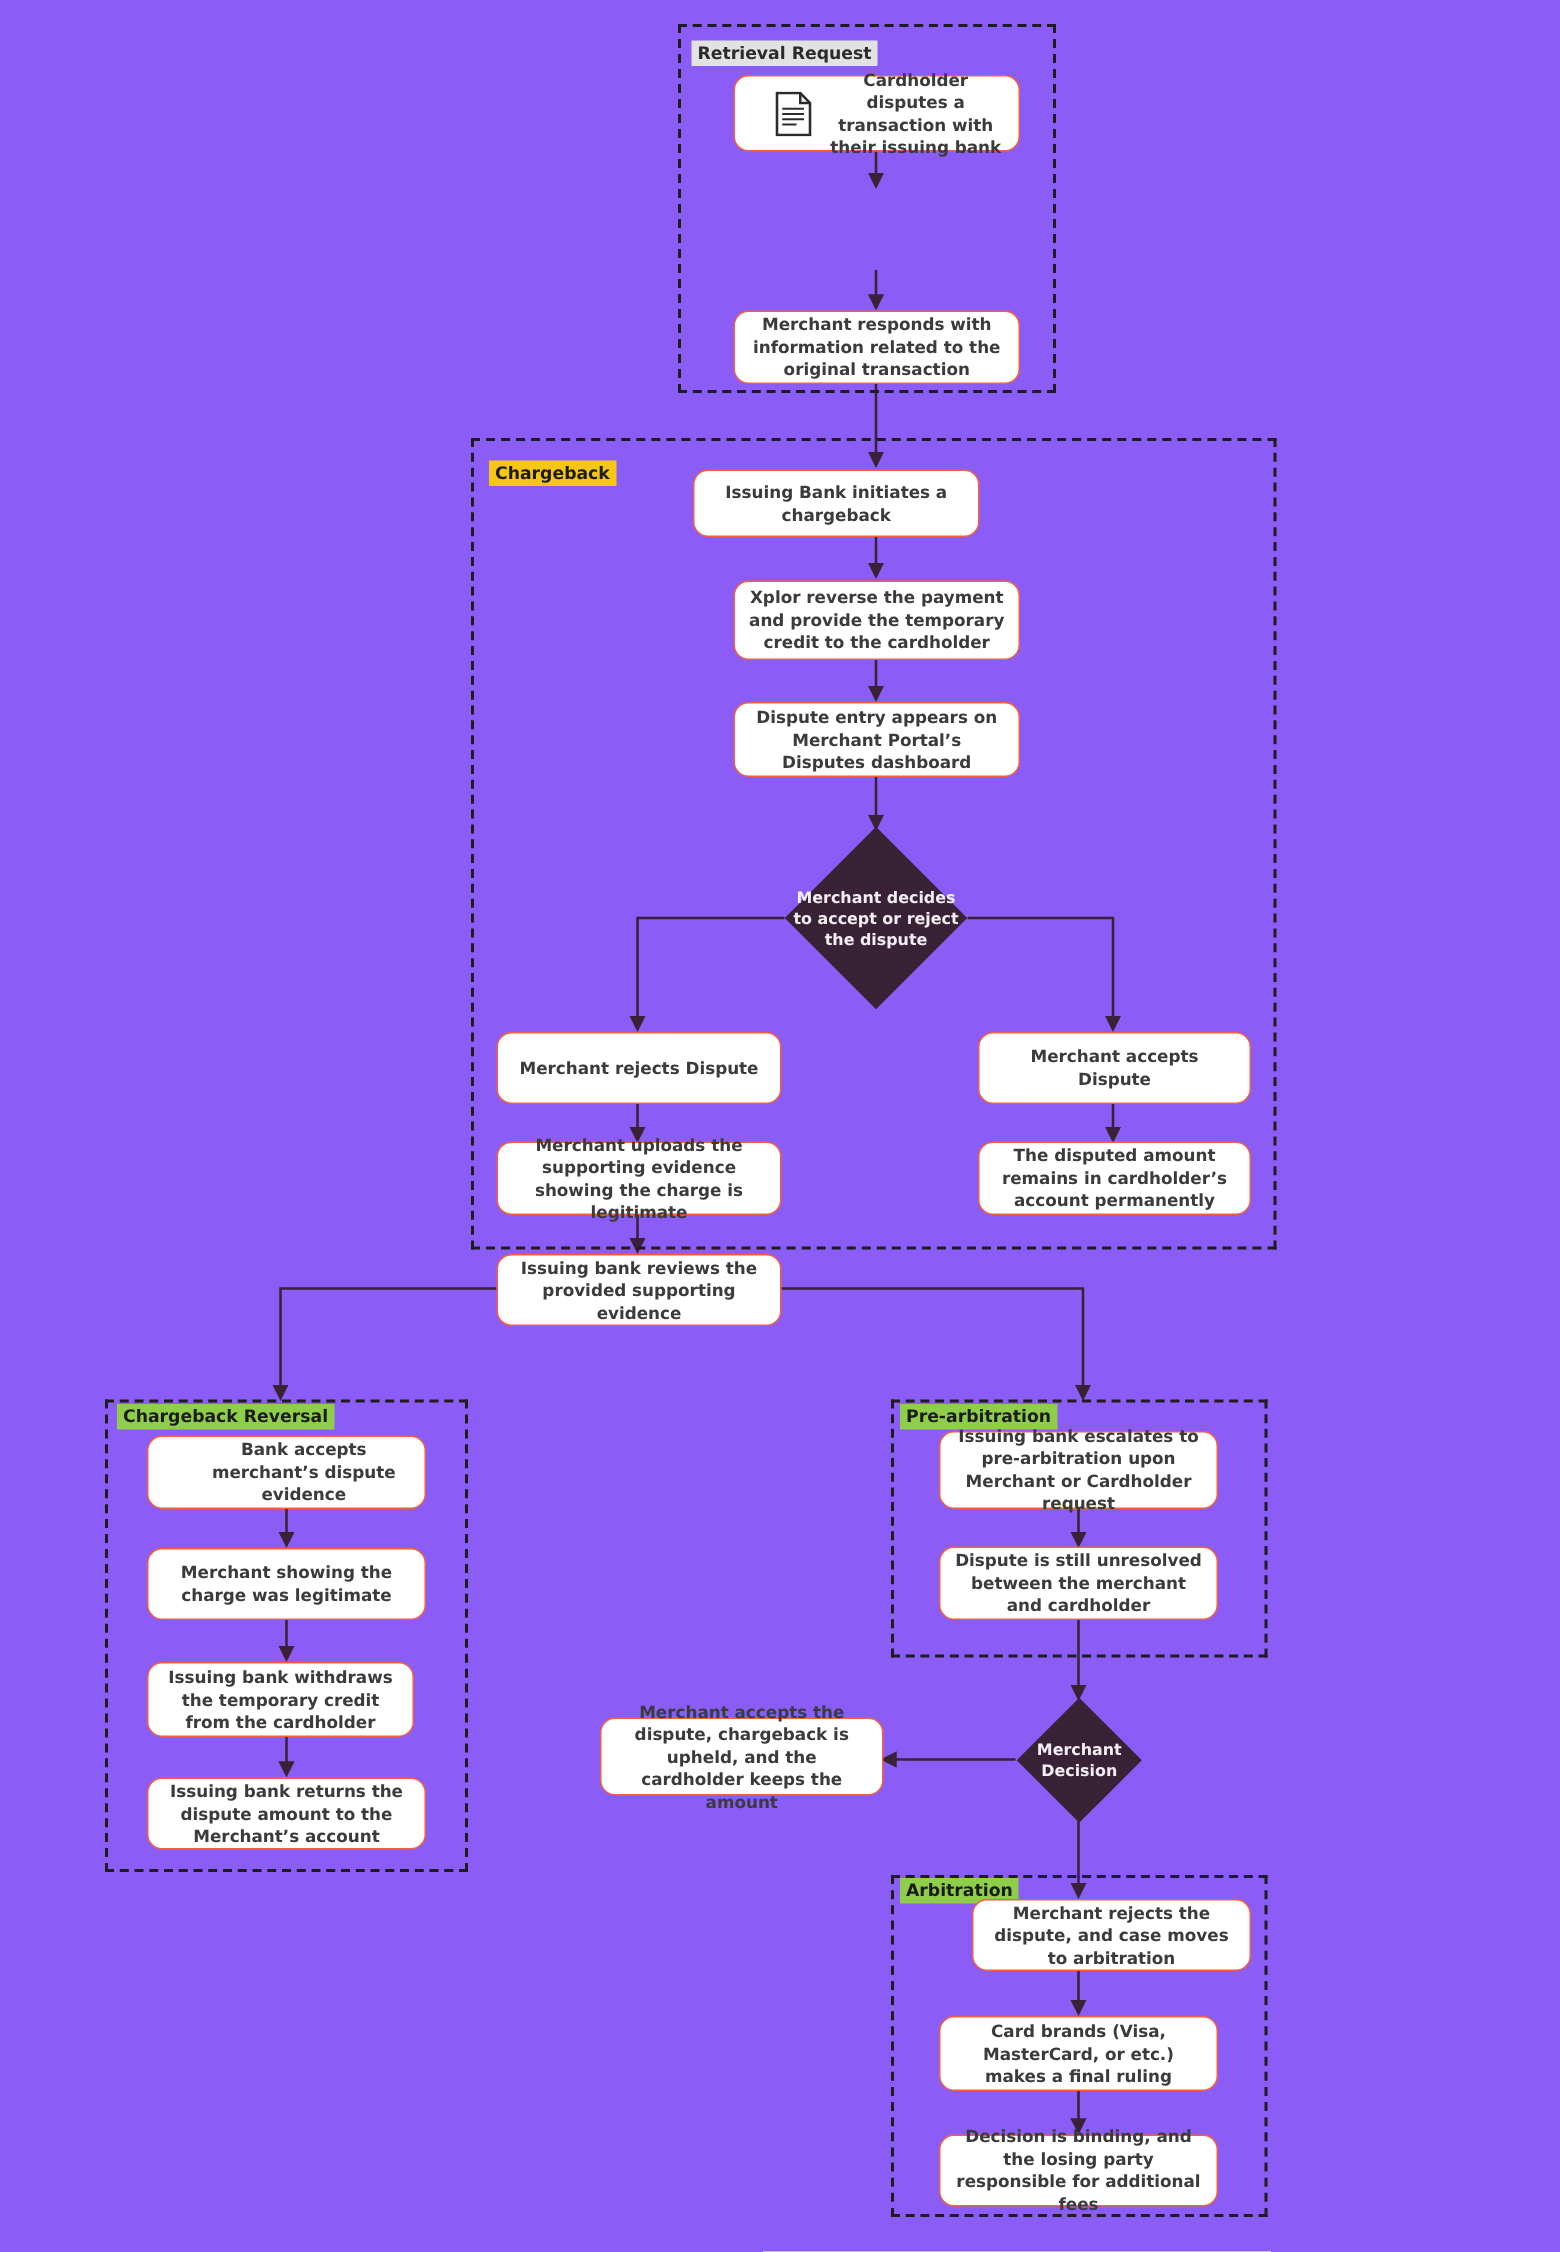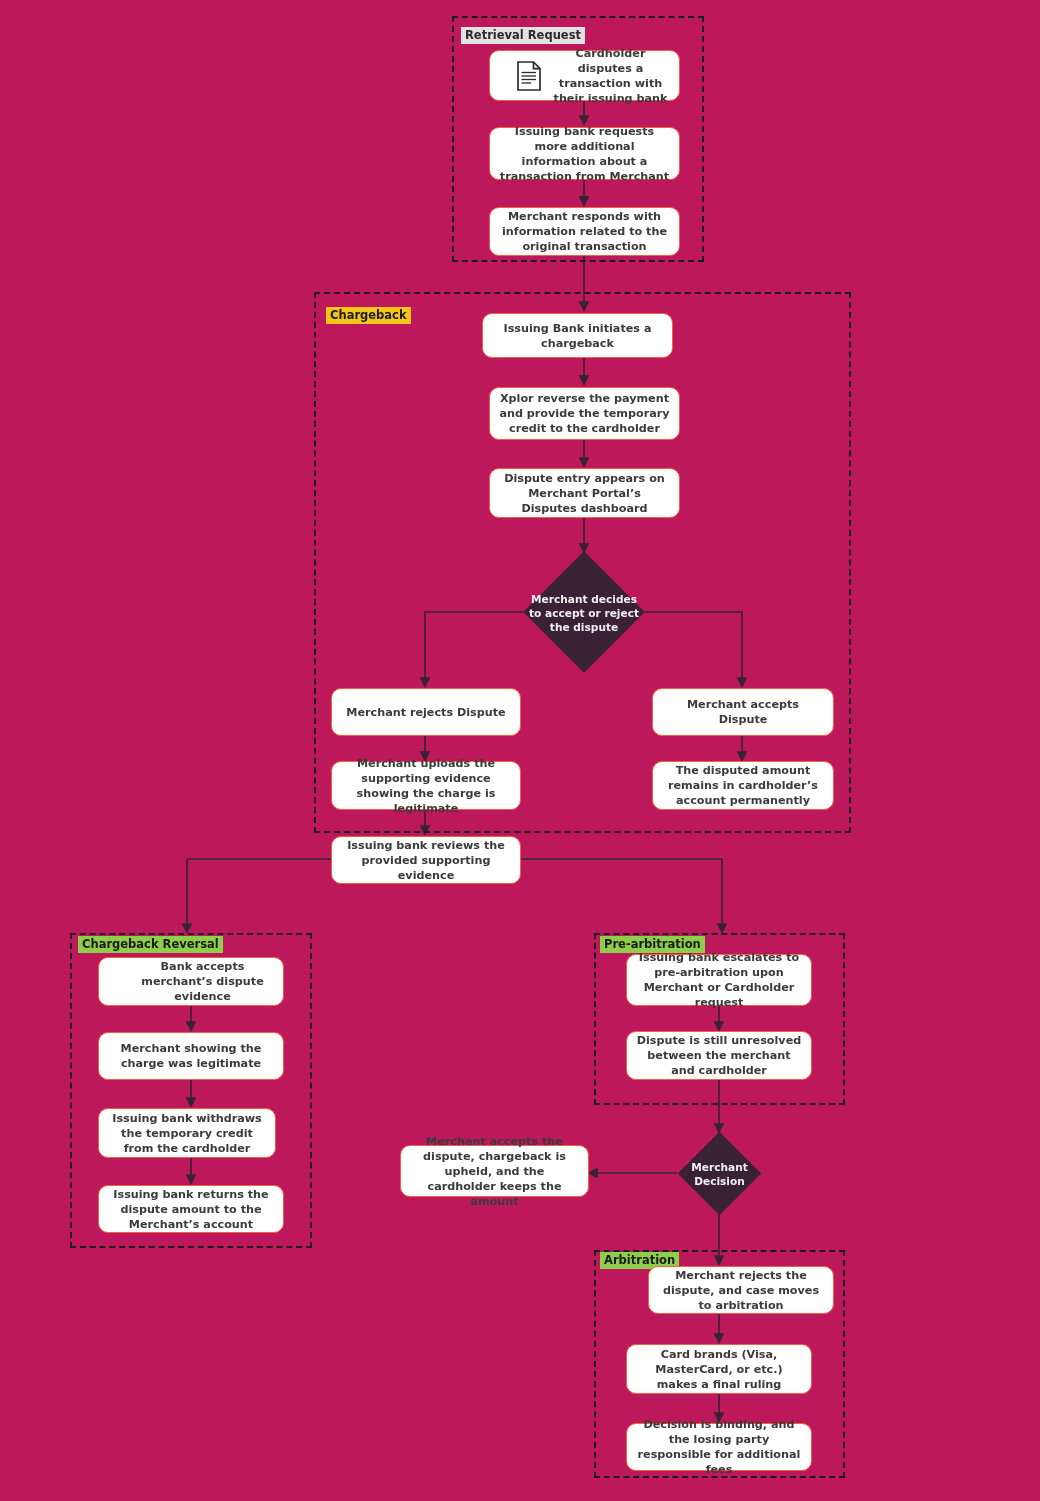--- a/index.html
+++ b/index.html
@@ -4,21 +4,21 @@
 <style>
   html,body{margin:0;padding:0;background:#ffffff;}
   body{
     font-family:"DejaVu Sans","Liberation Sans",sans-serif;
     -webkit-font-smoothing:antialiased;
   }
   #canvas{
     position:relative;
     width:1040px;
     height:1501px;
-    background:#be185d;
+    background:#8b5cf6;
     overflow:hidden;
   }
 
   
   .group{
     position:absolute;
     border:2px dashed #1d1d1d;
     background:transparent;
     box-sizing:border-box;
   }
@@ -152,32 +152,29 @@
           <line x1="5.5" y1="11.5" x2="20" y2="11.5"></line>
           <line x1="5.5" y1="15" x2="20" y2="15"></line>
           <line x1="5.5" y1="18.5" x2="20" y2="18.5"></line>
           <line x1="5.5" y1="22" x2="15" y2="22"></line>
         </g>
       </svg>
     </span>
     <span class="txt">Cardholder disputes a transaction with their issuing bank</span>
   </div>
 
-  <div class="node" style="left:489px; top:127px; width:191px; height:53px;">
-    <span class="txt">Issuing bank requests more additional information about a transaction from Merchant</span>
-  </div>
 
   <div class="node" style="left:489px; top:207px; width:191px; height:49px;">
     <span class="txt">Merchant responds with information related to the original transaction</span>
   </div>
 
   <div class="group" style="left:314px; top:292px; width:537px; height:541px;"></div>
   <div class="group-label lbl-gold" style="left:326px; top:307px;">Chargeback</div>
 
-  <div class="node" style="left:482px; top:313px; width:191px; height:45px;">
+  <div class="node" style="left:462px; top:313px; width:191px; height:45px;">
     <span class="txt">Issuing Bank initiates a chargeback</span>
   </div>
 
   <div class="node" style="left:489px; top:387px; width:191px; height:53px;">
     <span class="txt">Xplor reverse the payment and provide the temporary credit to the cardholder</span>
   </div>
 
   <div class="node" style="left:489px; top:468px; width:191px; height:50px;">
     <span class="txt">Dispute entry appears on Merchant Portal’s Disputes dashboard</span>
   </div>

